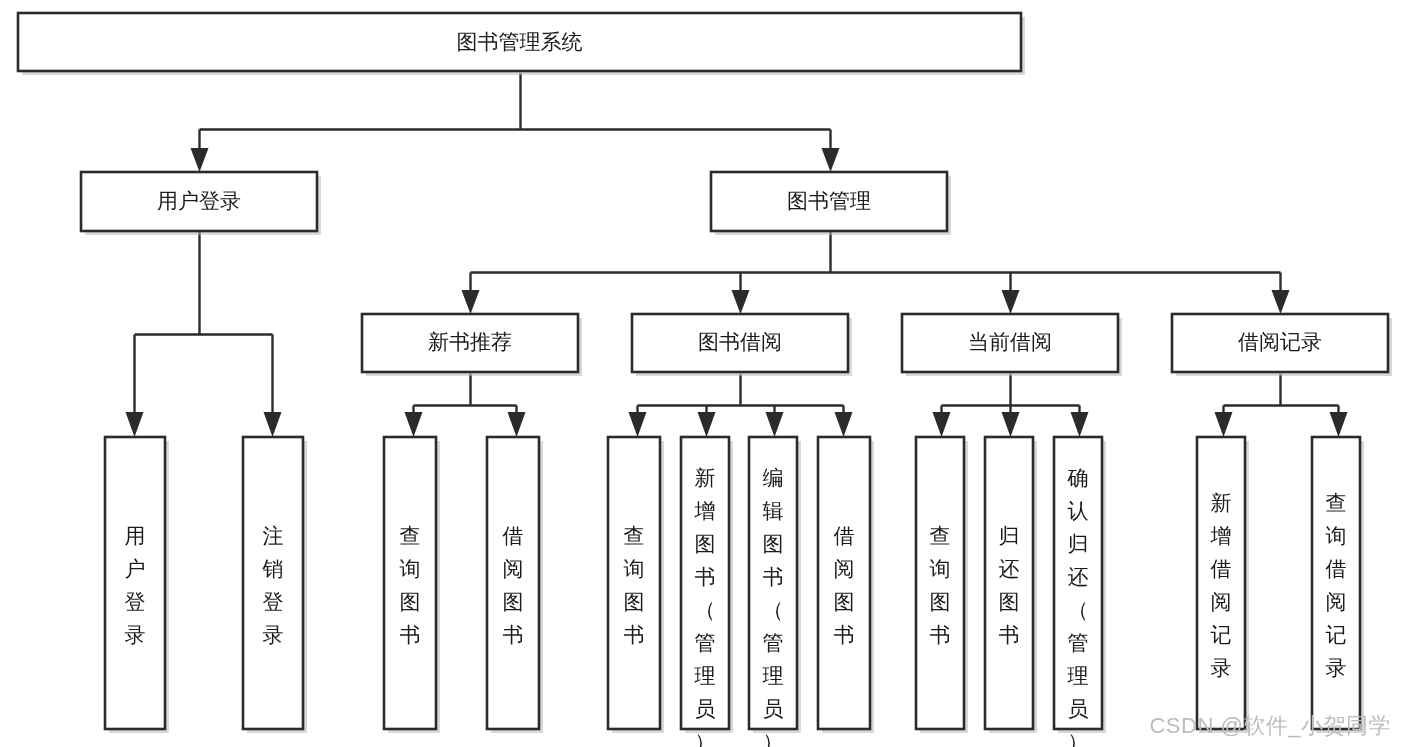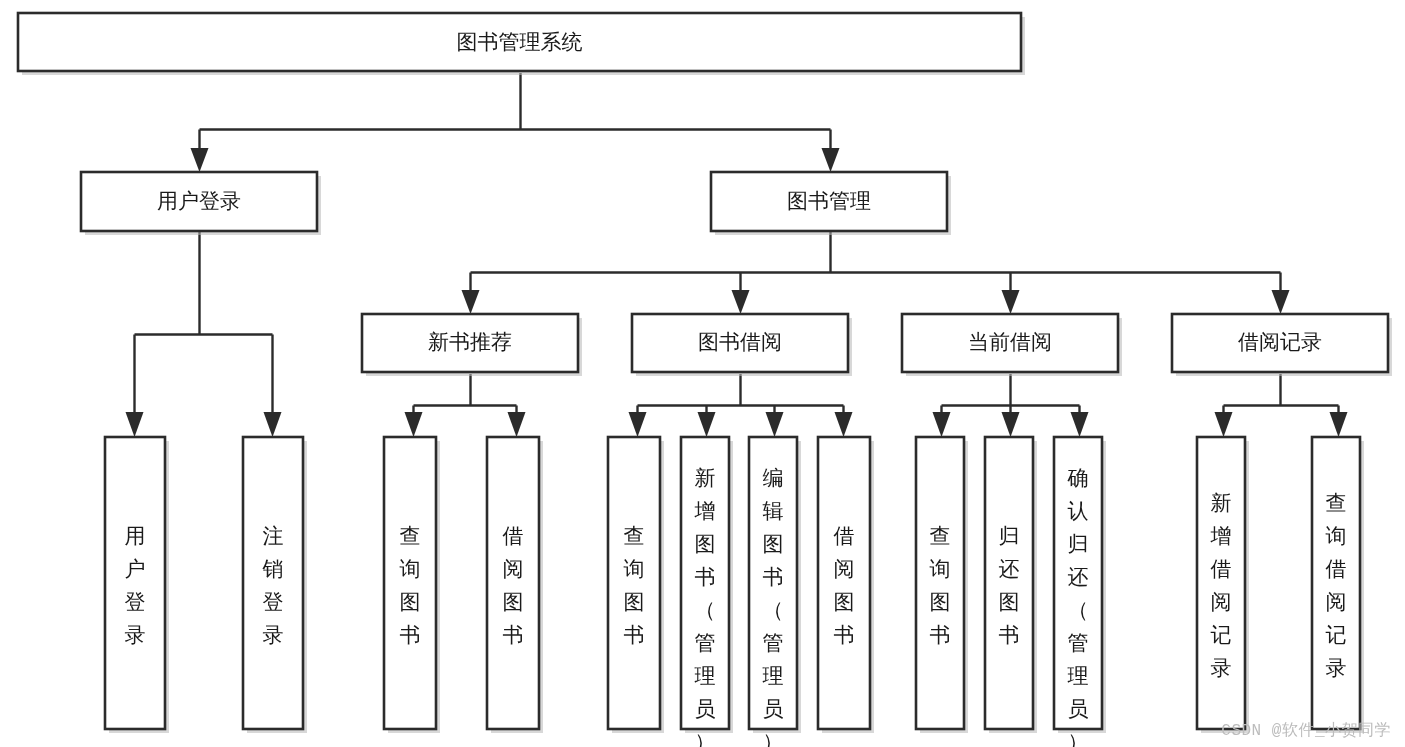--- a/index.html
+++ b/index.html
@@ -59,22 +59,22 @@
   .node-label-v {
     font-family: "Liberation Sans", "DejaVu Sans", sans-serif;
     font-size: 21px;
     fill: #1a1a1a;
     text-anchor: middle;
   }
   .watermark {
     position: absolute;
     right: 14px;
     bottom: 6px;
-    font-family: Liberation Mono, monospace;
-    font-size: 16px;
+    font-family: Liberation Sans, sans-serif;
+    font-size: 22px;
     color: #bcbcbc;
     letter-spacing: 0.5px;
     user-select: none;
     white-space: nowrap;
   }
 </style>
 </head>
 <body>
 
 <div id="diagram-root">

